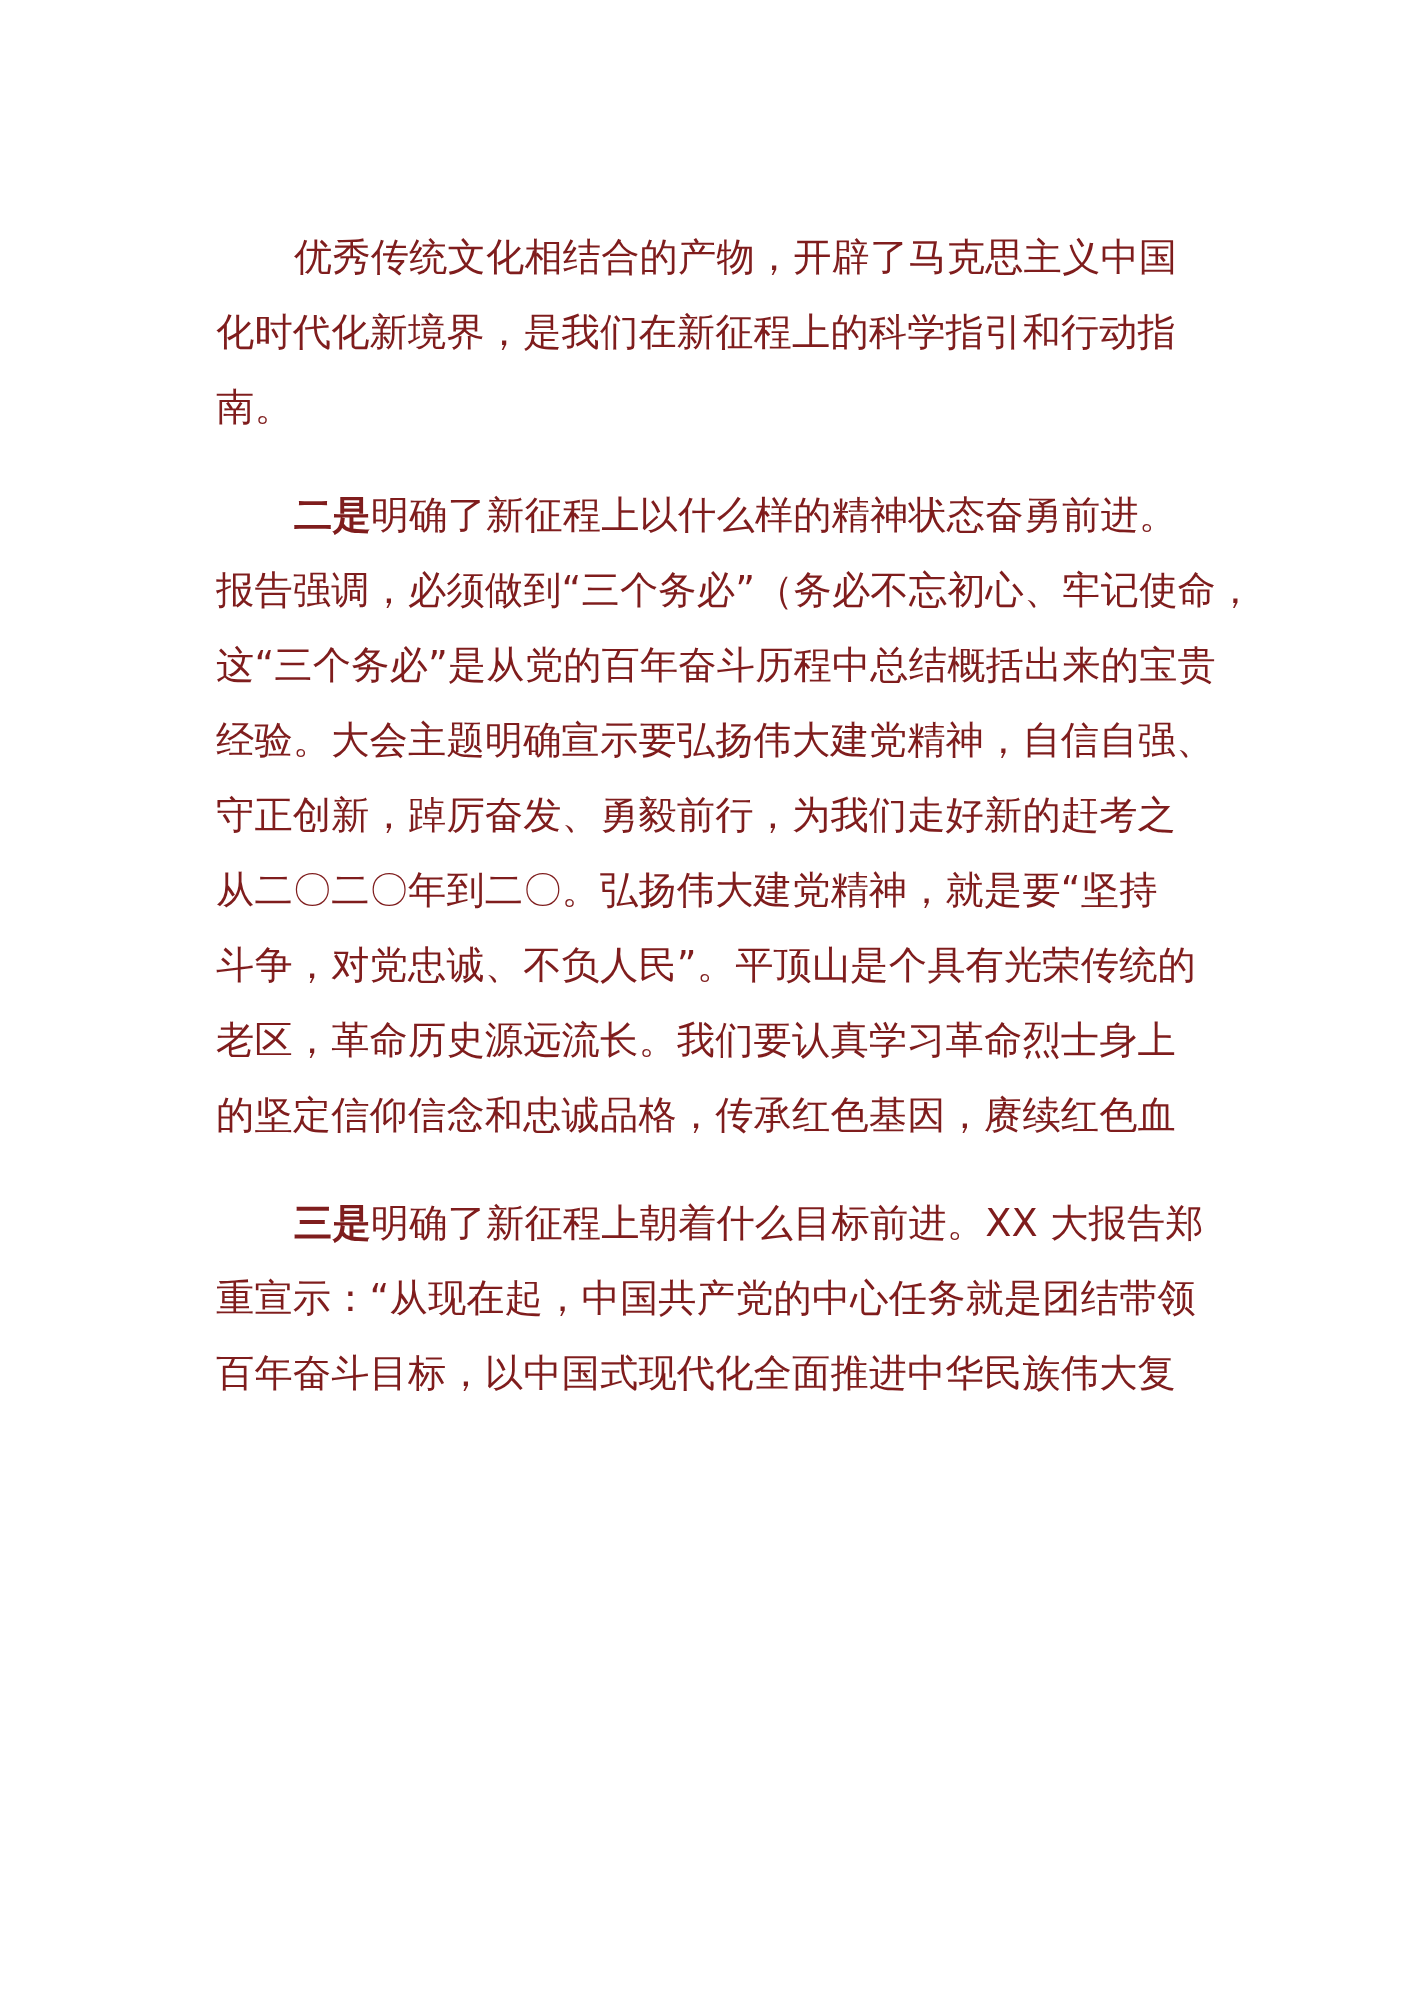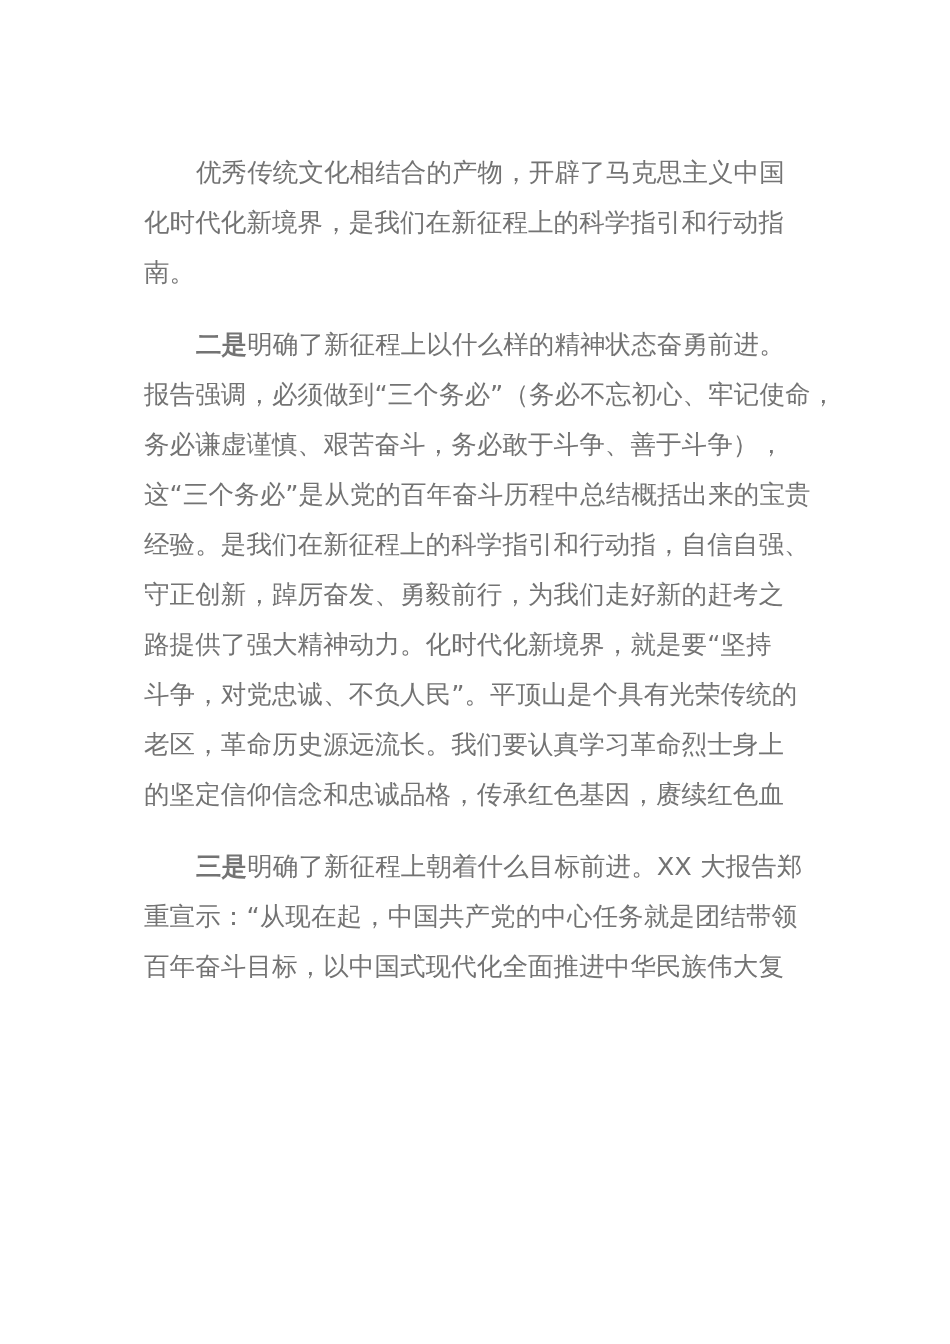--- a/index.html
+++ b/index.html
@@ -1,43 +1,42 @@
 <!DOCTYPE html>
 <html><head>
 <meta charset="utf-8">
 <style>
   html, body { margin: 0; padding: 0; background: #ffffff; }
   body { width: 950px; height: 1344px; position: relative; overflow: hidden; }
   .page { position: absolute; left: 144px; top: 147px; width: 690px;
           font-family: "DejaVu Sans", "Liberation Sans", sans-serif;
-          font-size: 25.5px; line-height: 50px; color: #737373; }
+          font-size: 25.5px; line-height: 50px; color: #7f1d1d; }
   .para { margin: 0 0 22px 0; text-align: justify; letter-spacing: 0.1px; }
   .line { display: block; white-space: nowrap; height: 50px; }
   .indent { padding-left: 52px; }
   .lead { font-weight: bold; margin-top: 24px; }
 </style>
 </head>
 <body>
 
 <div class="page">
 
   <p class="para">
     <span class="line indent">优秀传统文化相结合的产物，开辟了马克思主义中国</span>
     <span class="line">化时代化新境界，是我们在新征程上的科学指引和行动指</span>
     <span class="line">南。</span>
   </p>
 
   <p class="para">
     <span class="line indent"><span class="lead">二是</span><span>明确了新征程上以什么样的精神状态奋勇前进。</span></span>
     <span class="line">报告强调，必须做到“三个务必”（务必不忘初心、牢记使命，</span>
-    <span class="line">务必谦虚谨慎、艰苦奋斗，务必敢于斗争、善于斗争），</span>
     <span class="line">这“三个务必”是从党的百年奋斗历程中总结概括出来的宝贵</span>
-    <span class="line">经验。是我们在新征程上的科学指引和行动指，自信自强、</span>
+    <span class="line">经验。大会主题明确宣示要弘扬伟大建党精神，自信自强、</span>
     <span class="line">守正创新，踔厉奋发、勇毅前行，为我们走好新的赶考之</span>
-    <span class="line">路提供了强大精神动力。化时代化新境界，就是要“坚持</span>
+    <span class="line">从二〇二〇年到二〇。弘扬伟大建党精神，就是要“坚持</span>
     <span class="line">斗争，对党忠诚、不负人民”。平顶山是个具有光荣传统的</span>
     <span class="line">老区，革命历史源远流长。我们要认真学习革命烈士身上</span>
     <span class="line">的坚定信仰信念和忠诚品格，传承红色基因，赓续红色血</span>
   </p>
 
   <p class="para">
     <span class="line indent"><span class="lead">三是</span><span>明确了新征程上朝着什么目标前进。XX 大报告郑</span></span>
     <span class="line">重宣示：“从现在起，中国共产党的中心任务就是团结带领</span>
     <span class="line">百年奋斗目标，以中国式现代化全面推进中华民族伟大复</span>
   </p>

